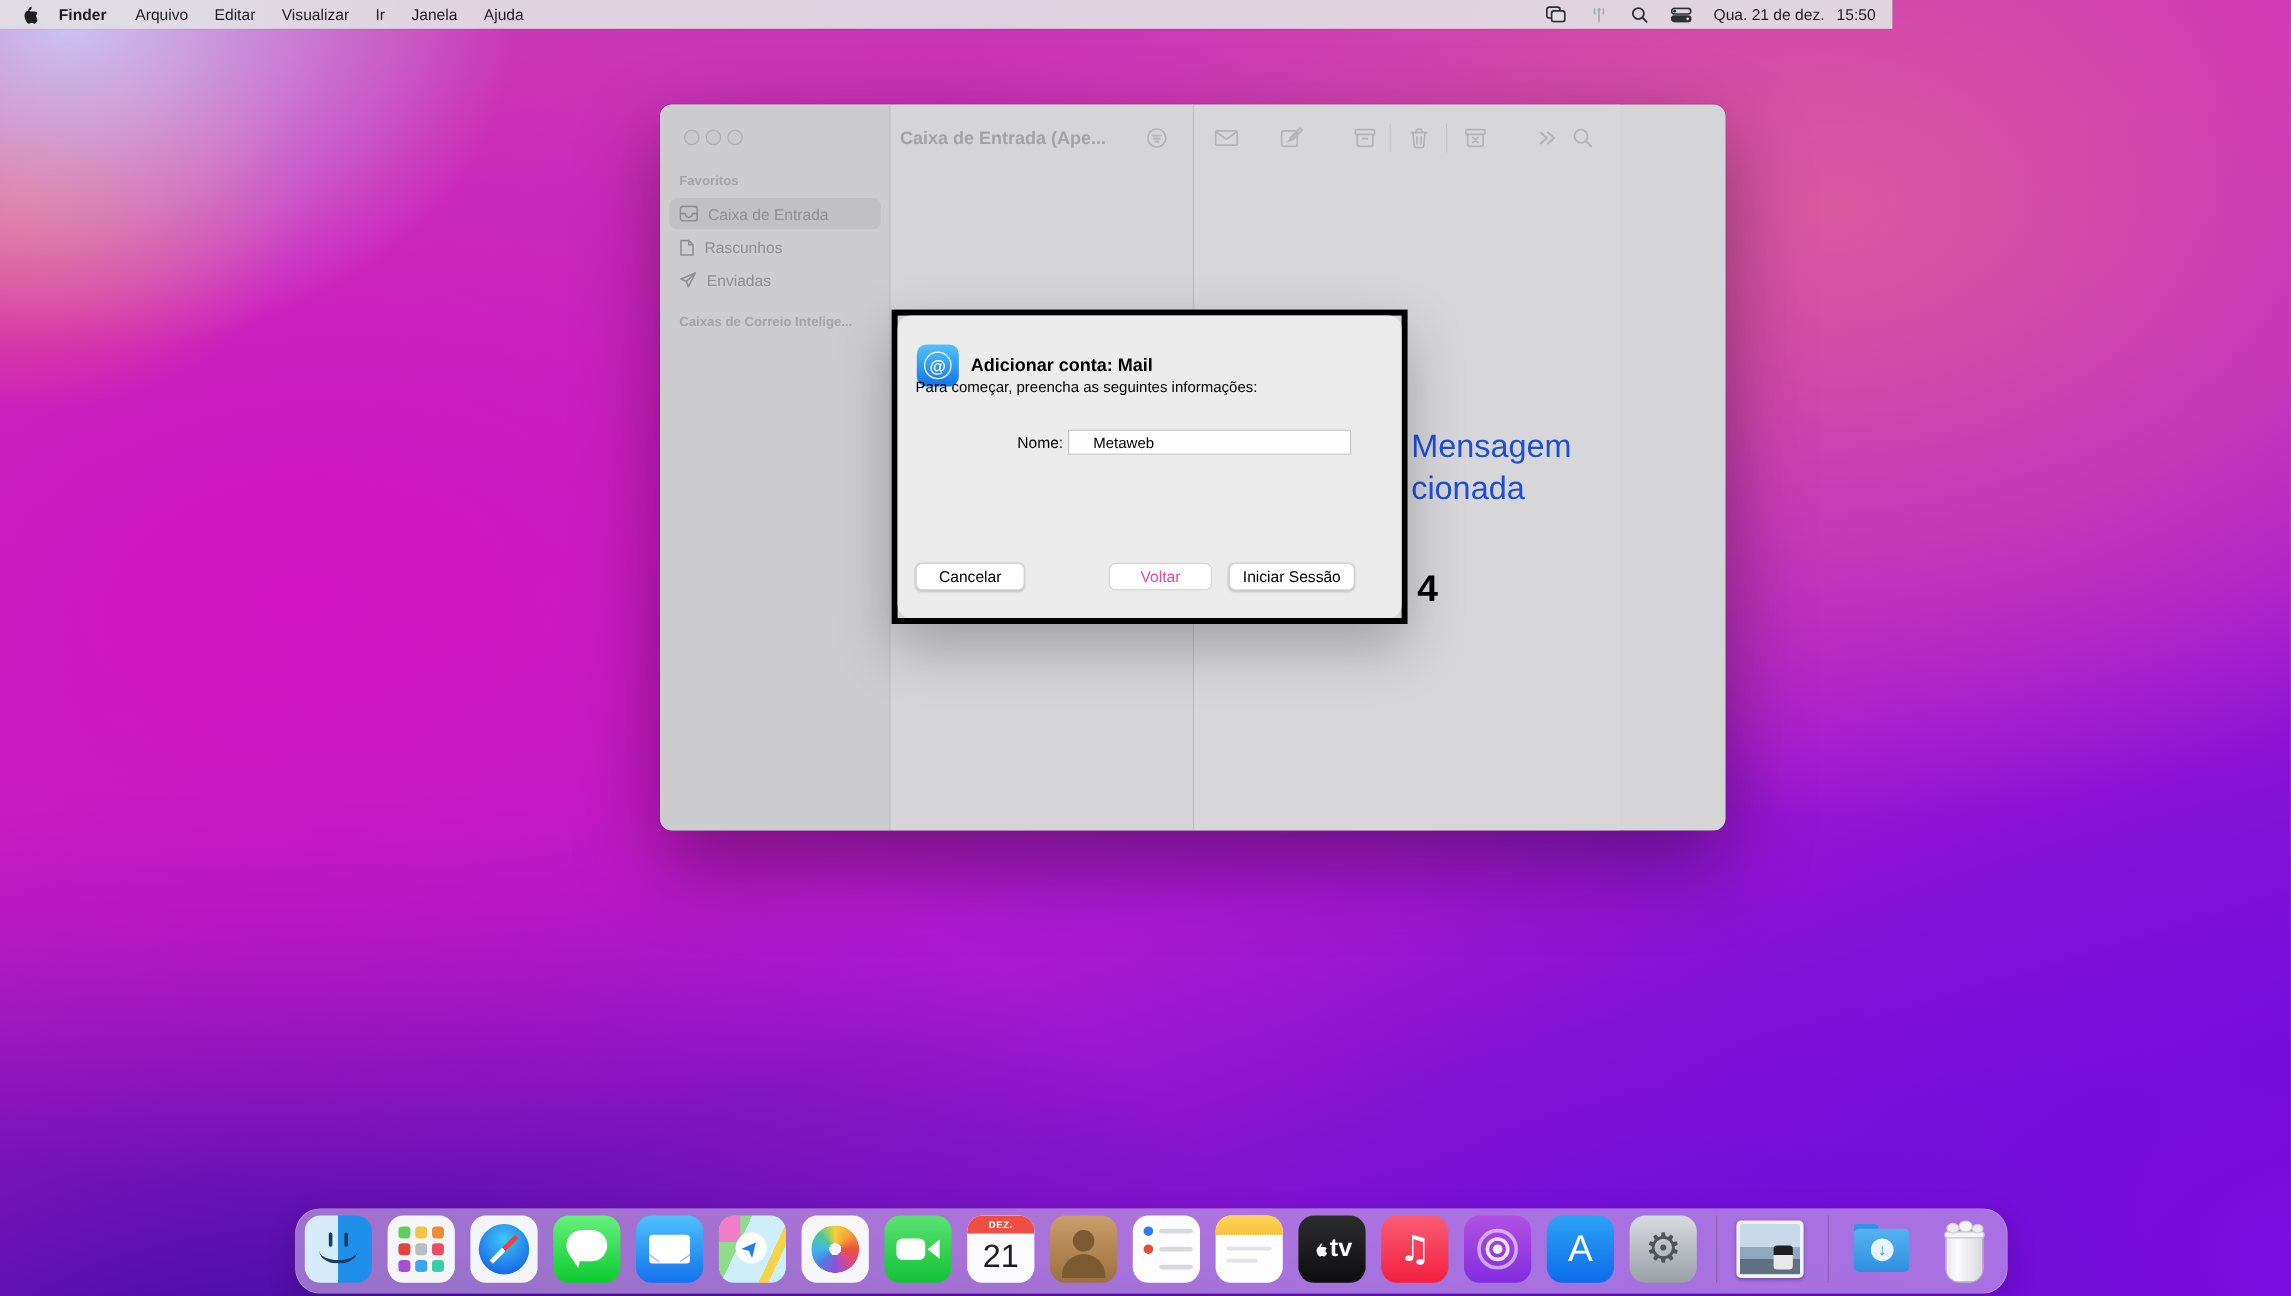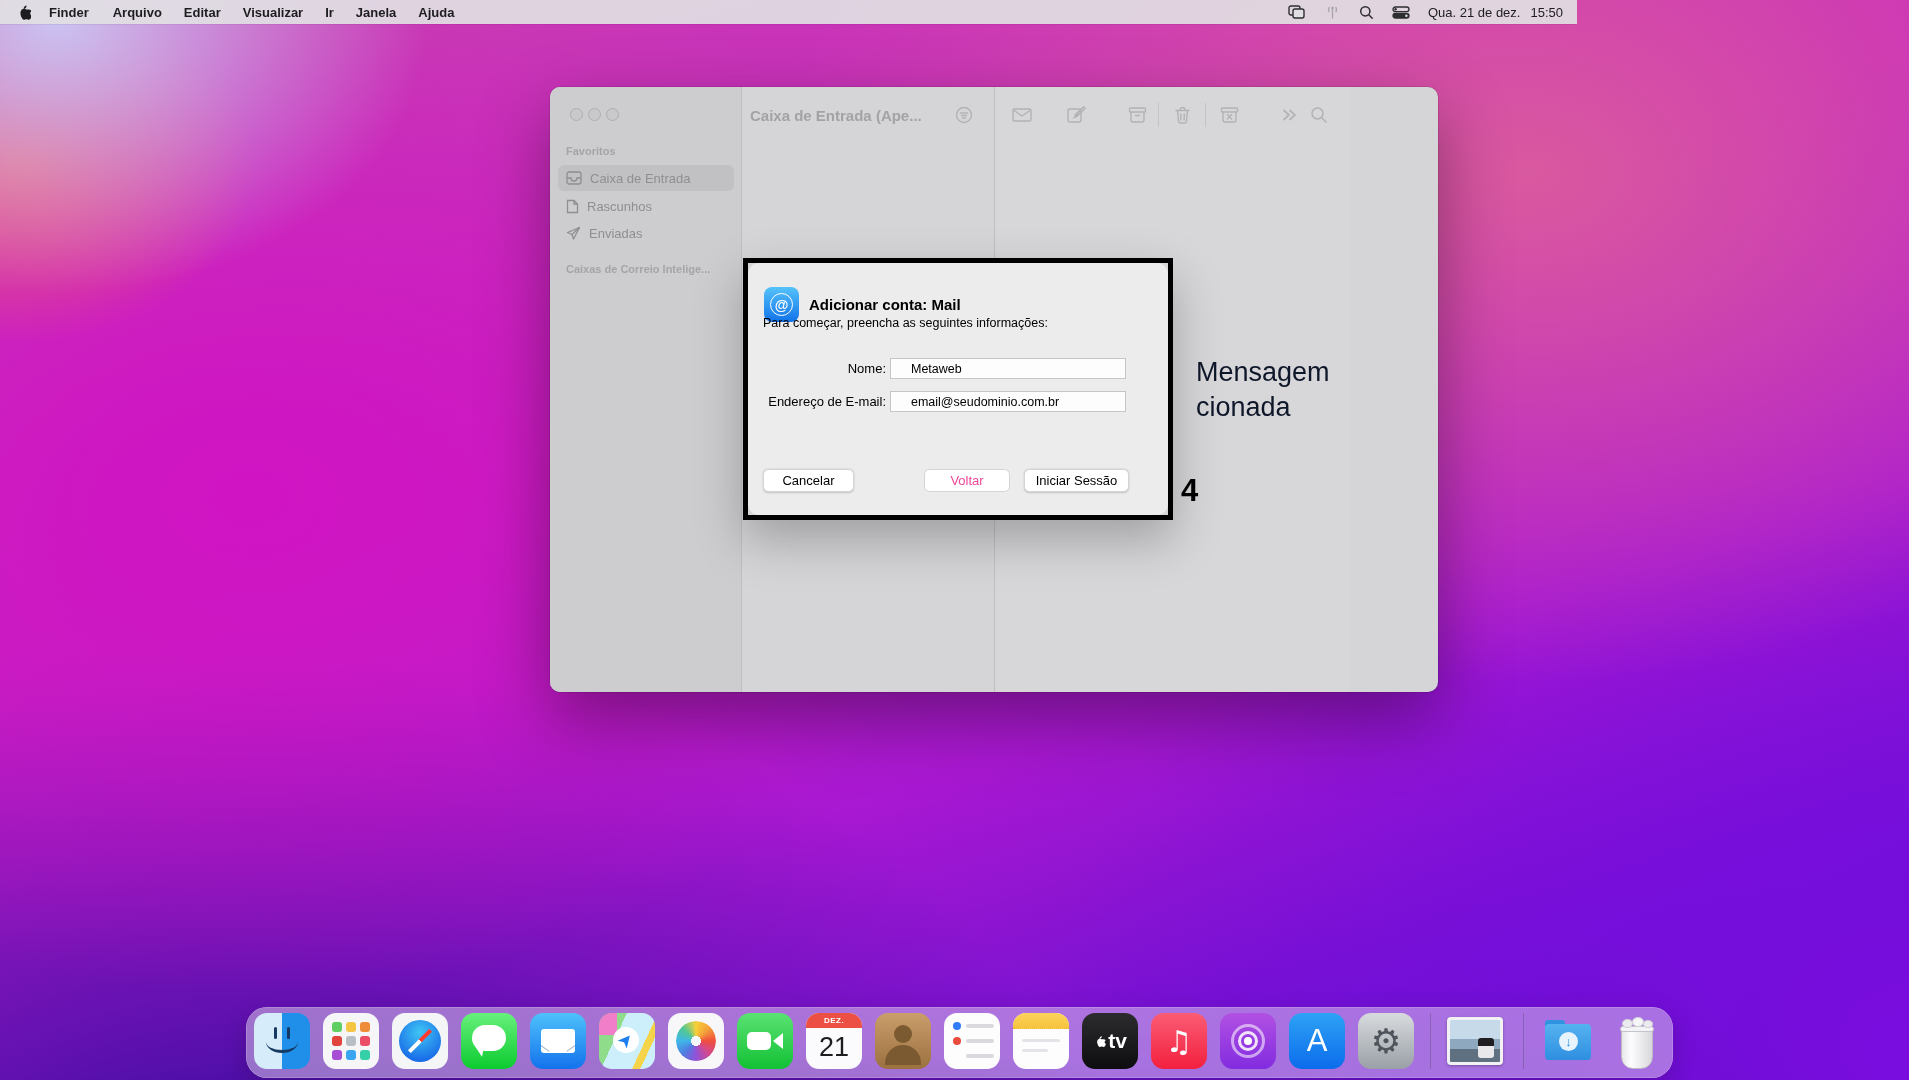--- a/index.html
+++ b/index.html
@@ -17,21 +17,21 @@
       radial-gradient(ellipse 1400px 900px at 12% 112%, #3c0d9e 0%, rgba(60,13,158,0) 62%),
       radial-gradient(ellipse 1700px 260px at 35% 114%, #23065e 0%, rgba(35,6,94,0) 70%),
       linear-gradient(163deg, #c93fb0 0%, #c724c2 38%, #a918d2 64%, #6d11d0 85%, #4a10ae 100%);
   }
 
   
   .menubar { position:absolute; left:0; top:0; width:1577px; height:24px;
     background:rgba(225,223,227,0.93); display:flex; align-items:center;
     font-size:13px; color:#1d1d1f; box-shadow:0 0.5px 0 rgba(0,0,0,0.12); z-index:50; }
   .menubar .apple { margin:0 18px 0 16px; display:flex; align-items:center; }
-  .menubar .mitem { margin-right:22px;font-weight:bold; }
+  .menubar .mitem { margin-right:22px; }
   .menubar .mitem.bold { font-weight:bold; margin-right:24px; }
   .mb-right { margin-left:auto; display:flex; align-items:center; gap:18px; padding-right:14px; }
   .mb-right .clock { display:flex; gap:10px; font-size:13px; }
   .st-ic { display:flex; align-items:center; }
 
   
   .mail-window { position:absolute; left:550px; top:87px; width:888px; height:605px;
     border-radius:10px; overflow:hidden; background:#d5d4d6;
     box-shadow:0 28px 70px rgba(0,0,0,0.38), 0 0 0 0.5px rgba(0,0,0,0.18); z-index:5; }
   .col-sidebar { position:absolute; left:0; top:0; width:192px; height:605px; background:#cdccce; border-right:1px solid #bfbec1; }
@@ -44,21 +44,21 @@
   .tb-ic { position:absolute; top:19px; width:18px; height:18px; }
   .tb-sep { position:absolute; top:16px; width:1px; height:24px; background:#c4c3c6; }
 
   .sb-header { position:absolute; left:16px; font-size:11px; font-weight:bold; color:#a5a4a7; white-space:nowrap; }
   .sb-row { position:absolute; left:8px; width:176px; height:26px; border-radius:6px;
     display:flex; align-items:center; font-size:13px; color:#8f8e91; }
   .sb-row.selected { background:#c1c0c3; }
   .sb-row .sb-ic { margin:0 8px 0 8px; display:flex; }
 
   .empty-state { position:absolute; left:626px; top:268px; font-size:27px; line-height:35px;
-    color:#0f172a; white-space:nowrap;margin-left:20px; }
+    color:#1d4ed8; white-space:nowrap; }
 
   
   .annotation-box { position:absolute; left:743px; top:258px; width:430px; height:262px;
     border:5px solid #000; z-index:20; box-shadow:0 20px 45px rgba(0,0,0,0.25); }
   .dialog { position:absolute; inset:0; background:#ececec; border-radius:11px; }
   .dlg-icon { position:absolute; left:16px; top:24px; width:35px; height:35px; border-radius:8px;
     background:linear-gradient(180deg,#55c3fa 0%, #1173e9 100%);
     display:flex; align-items:center; justify-content:center; }
   .dlg-icon .at { width:23px; height:23px; border:1.7px solid #fff; border-radius:50%;
     display:flex; align-items:center; justify-content:center; color:#fff; font-size:14px; font-weight:bold; }
@@ -365,24 +365,20 @@
       <div class="dlg-icon">
           <span class="at">@</span>
         </div>
       <div class="dlg-title">Adicionar conta: Mail</div>
       <div class="dlg-sub">Para começar, preencha as seguintes informações:</div>
 
       <div class="frow" style="top:95px">
         <label>Nome:</label>
         <input type="text" readonly="" value="Metaweb" style="">
       </div>
-      <div class="frow" style="top:128px">
-        <label>Endereço de E-mail:</label>
-        <input type="text" readonly="" value="email@seudominio.com.br" style="">
-      </div>
 
       <div class="dlg-btn" style="left:15px; width:91px;">Cancelar</div>
       <div class="dlg-btn disabled" style="left:176px; width:86px;">Voltar</div>
       <div class="dlg-btn" style="left:276px; width:105px;">Iniciar Sessão</div>
     </div>
   </div>
 
   <div class="annot-num">4</div>
 
   <div class="dock">

